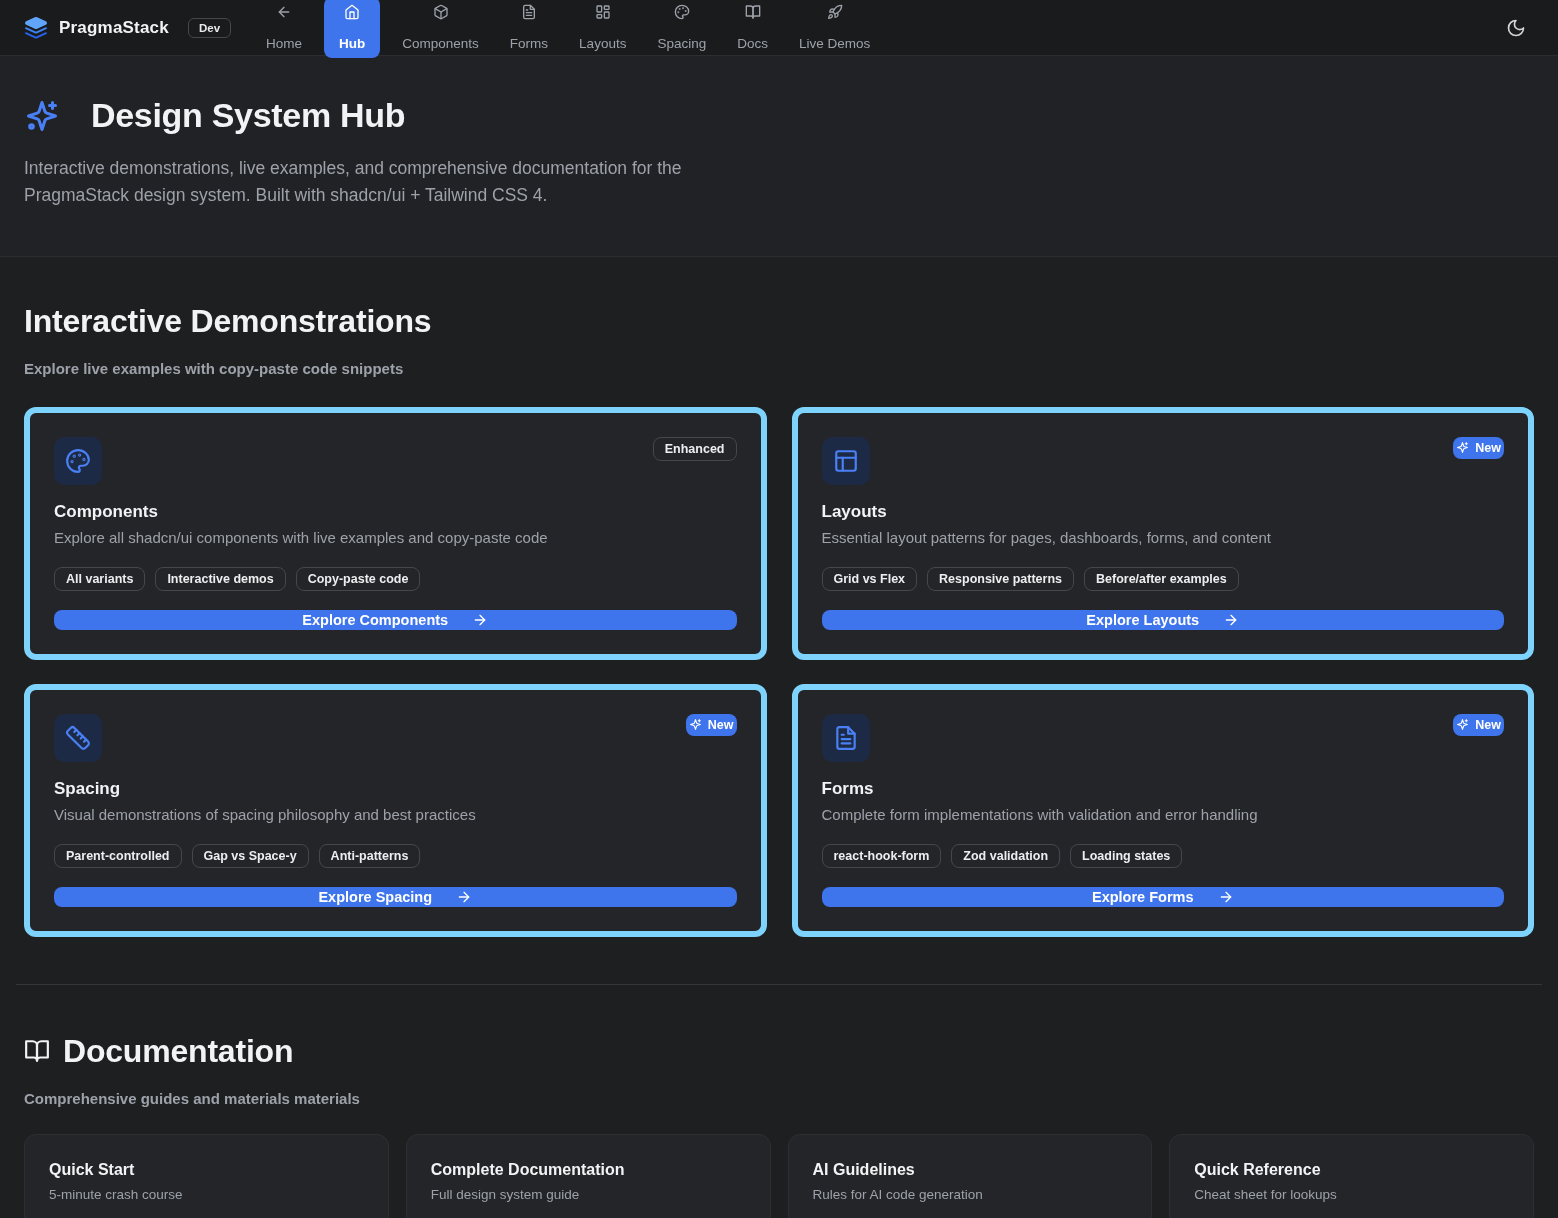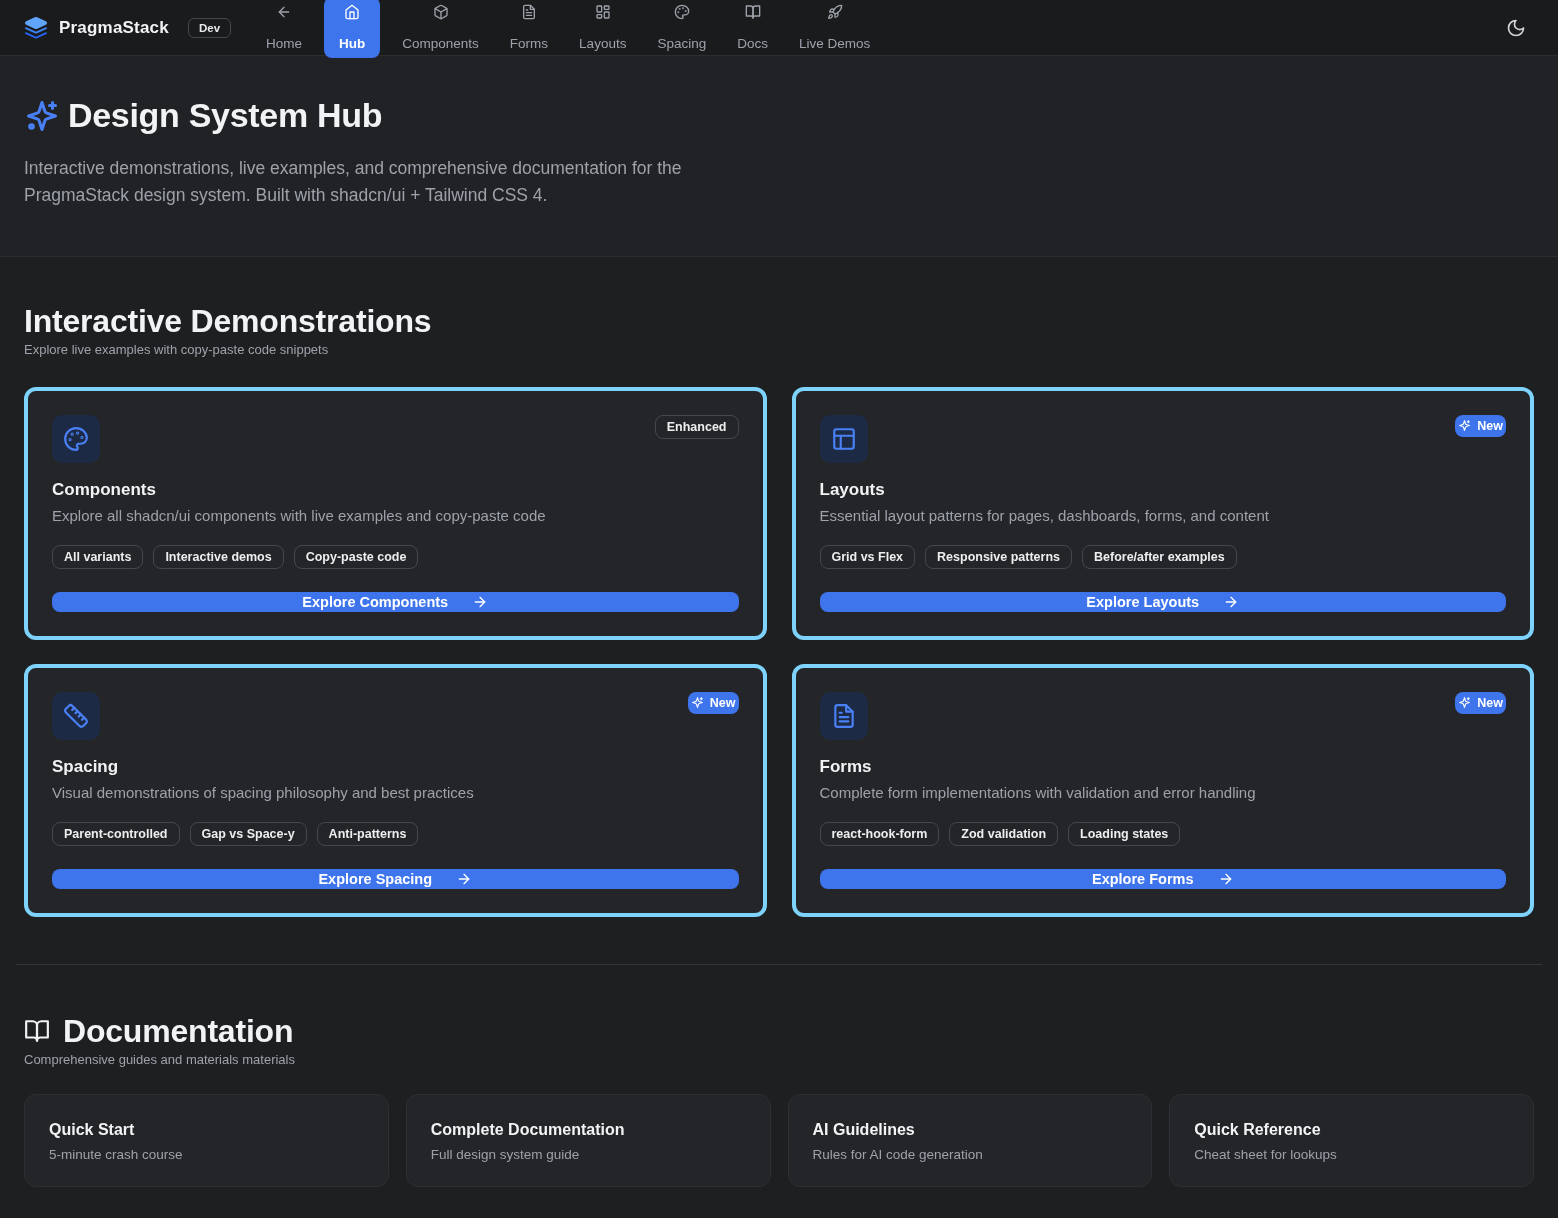--- a/index.html
+++ b/index.html
@@ -19,33 +19,33 @@
                border-radius:6px; padding:3px 10px; margin-left:8px; }
   .nav { display:flex; align-items:center; gap:13px; margin-left:26px; }
   .nav-item { display:flex; align-items:center; gap:16px; color:#9da2aa; font-size:13.5px;
               font-weight:500; padding:7px 9px; border-radius:8px; cursor:pointer; white-space:nowrap;flex-direction:column; }
   .nav-item.active { background:#3e74ec; color:#fff; padding:7px 15px; font-weight:700; }
   .theme-toggle { margin-left:auto; color:#d3d5d9; background:none; border:none;
                   cursor:pointer; display:flex; padding:8px; }
 
   
   .hero { background:#212225; border-bottom:1px solid #2c2d31; padding:40px 24px 46px; }
-  .hero-title-row { display:flex; align-items:center; gap:8px; }
+  .hero-title-row { display:flex; align-items:center; gap:31px; }
   .hero-icon { color:#4a80f5; }
   .hero-title { font-size:34px; font-weight:700; letter-spacing:-.3px; }
   .hero-desc { margin-top:20px; max-width:750px; font-size:17.5px; line-height:1.56; color:#9da2aa; }
 
   
   .section { padding:0 24px; }
   .section-heading { font-size:32px; font-weight:700; letter-spacing:-.2px; }
-  .section-sub { margin-top:2px; font-size:13px; color:#9da2aa; }
+  .section-sub { margin-top:20px; font-size:15px; color:#9da2aa;font-weight:bold; }
   .demos { margin-top:46px; }
   .demo-grid { margin-top:30px; display:grid; grid-template-columns:1fr 1fr; gap:24px 25px; }
 
-  .demo-card { background:#242528; border:4px solid #7dd3fc; border-radius:12px;
+  .demo-card { background:#242528; border:6px solid #7dd3fc; border-radius:12px;
                padding:24px; height:253px; display:flex; flex-direction:column; }
   .card-top { display:flex; justify-content:space-between; align-items:flex-start; }
   .icon-tile { width:48px; height:48px; border-radius:10px; background:#1d2a45; color:#4a80f5;
                display:flex; align-items:center; justify-content:center; }
   .badge-outline { border:1px solid #45474d; border-radius:8px; padding:4px 11px;
                    font-size:12.5px; font-weight:700; color:#eceef0; white-space:nowrap; }
   .badge-solid { background:#3e74ec; border-radius:8px; padding:4px 3px; font-size:12.5px;
                  font-weight:700; color:#fff; display:inline-flex; align-items:center; gap:6px; }
   .card-title { margin-top:17px; font-size:17px; font-weight:700; }
   .card-desc { margin-top:7px; font-size:15px; color:#9da2aa; }

